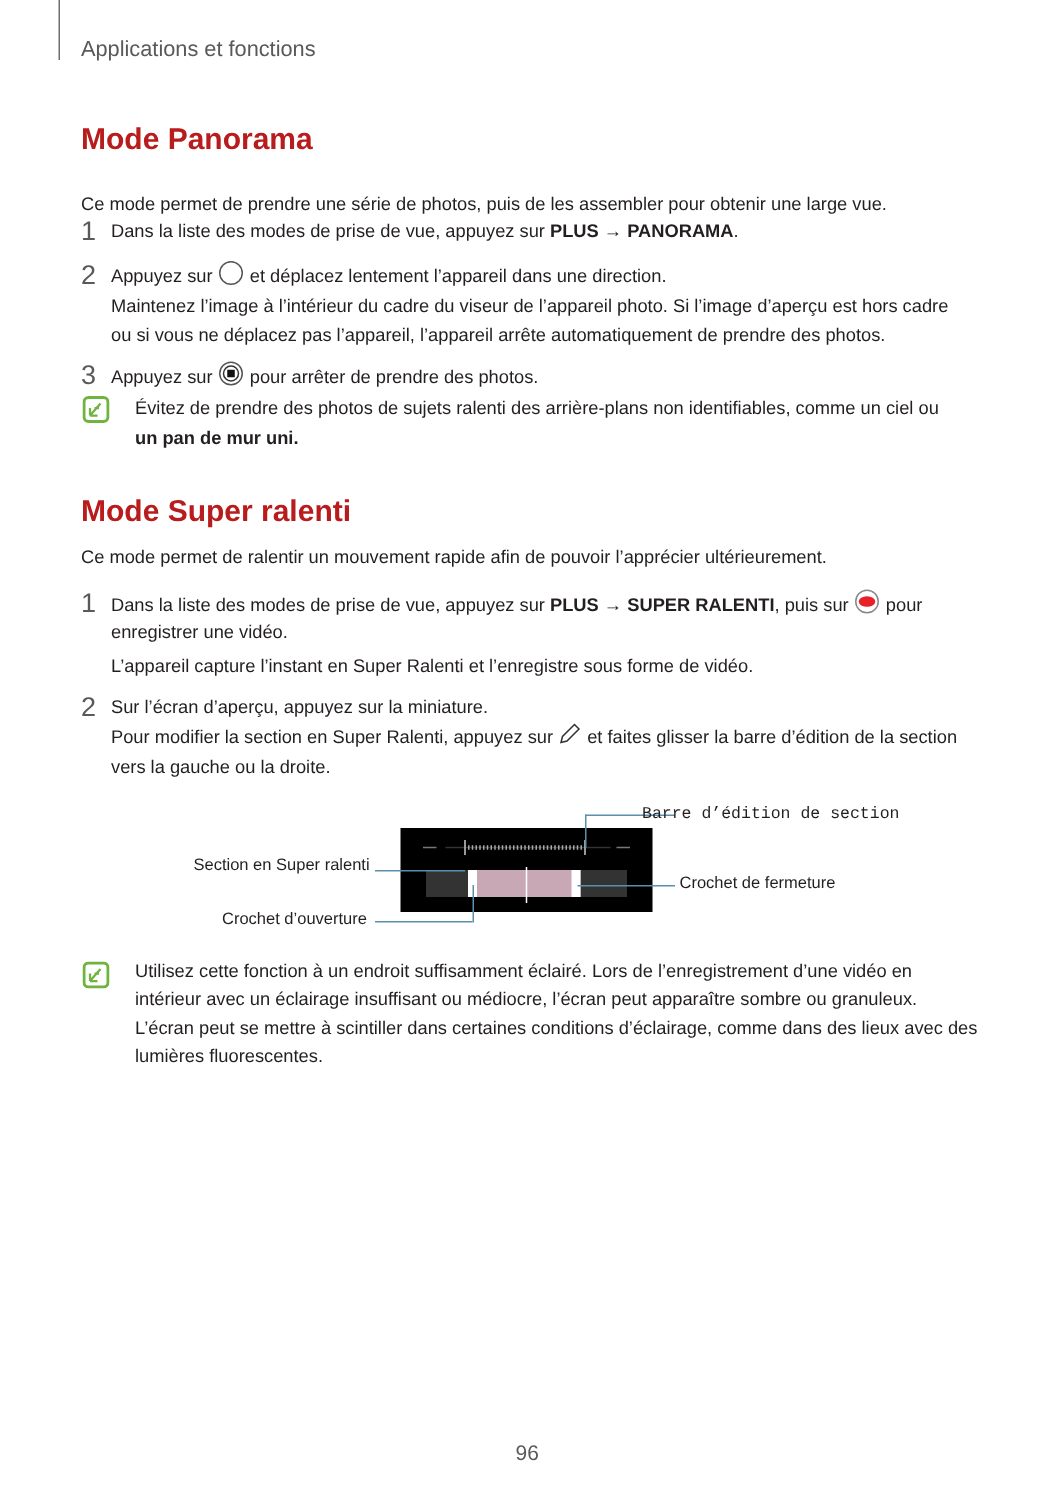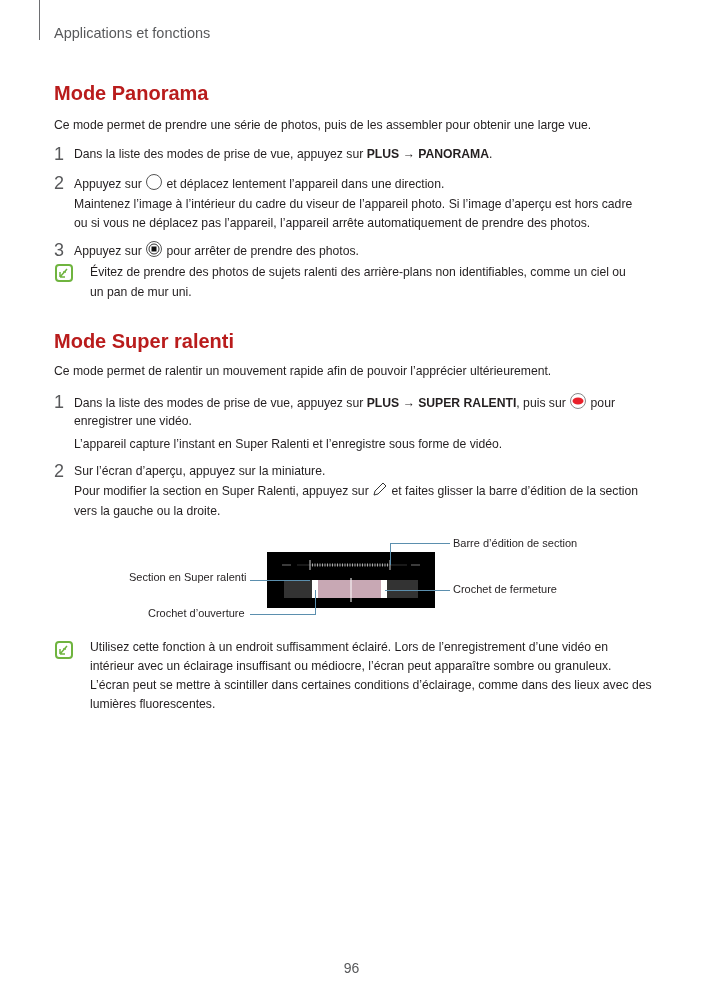--- a/index.html
+++ b/index.html
@@ -22,21 +22,21 @@
   .page-num { position: absolute; left: 0; width: 703px; top: 960px; text-align: center; font-size: 14px; color: #58595b; }
 </style>
 </head>
 <body>
 
 <div class="page">
   <div class="header-bar"></div>
   <div class="header-text">Applications et fonctions</div>
 
   <div class="h1" style="top:82px;">Mode Panorama</div>
-  <div class="p" style="top:115px;">Ce mode permet de prendre une série de photos, puis de les assembler pour obtenir une large vue.</div>
+  <div class="p" style="top:126px;">Ce mode permet de prendre une série de photos, puis de les assembler pour obtenir une large vue.</div>
 
   <div class="step-num" style="top:144px;">1</div>
   <div class="step-txt" style="top:144px;">
     <span>Dans la liste des modes de prise de vue, appuyez sur </span><b>PLUS</b><span> → </span><b>PANORAMA</b><span>.</span>
   </div>
 
   <div class="step-num" style="top:173px;">2</div>
   <div class="step-txt" style="top:173px;">
     <span>Appuyez sur </span><span class="ico"><svg width="18" height="18" viewBox="0 0 18 18">
           <circle cx="9" cy="9" r="7.5" fill="#fff" stroke="#555" stroke-width="1"></circle>
@@ -54,21 +54,21 @@
         </svg></span><span> pour arrêter de prendre des photos.</span>
   </div>
 
   <div class="note-icon" style="top:264px;">
     <svg width="18" height="18" viewBox="0 0 18 18">
         <rect x="1" y="1" width="16" height="16" rx="3" fill="#fff" stroke="#6fb43f" stroke-width="2"></rect>
         <path d="M5 13 L12 5 M5 13 L5 8 M5 13 L10 13 M8 8 L11 8" stroke="#6fb43f" stroke-width="1.5" fill="none"></path>
       </svg>
   </div>
   <div class="note-txt" style="left:90px; top:262px;">Évitez de prendre des photos de sujets ralenti des arrière-plans non identifiables, comme un ciel ou</div>
-  <div class="note-txt" style="left:90px; top:282px;">un pan de mur uni.</div>
+  <div class="note-txt" style="left:90px; top:282px;font-weight:bold;">un pan de mur uni.</div>
 
   <div class="h1" style="top:330px;">Mode Super ralenti</div>
   <div class="p" style="top:361px;">Ce mode permet de ralentir un mouvement rapide afin de pouvoir l’apprécier ultérieurement.</div>
 
   <div class="step-num" style="top:392px;">1</div>
   <div class="step-txt" style="top:392px;">
     <span>Dans la liste des modes de prise de vue, appuyez sur </span><b>PLUS</b><span> → </span><b>SUPER RALENTI</b><span>, puis sur </span><span class="ico"><svg width="18" height="18" viewBox="0 0 18 18">
           <circle cx="9" cy="9" r="7.5" fill="#fff" stroke="#888" stroke-width="1"></circle>
           <ellipse cx="9" cy="9" rx="5.5" ry="3.5" fill="#e8202a"></ellipse>
         </svg></span><span> pour</span>
@@ -104,21 +104,21 @@
     </svg>
   </div>
 
   <div class="line" style="left:390px; top:543px; width:60px; height:1px;"></div>
   <div class="line" style="left:390px; top:543px; width:1px; height:22px;"></div>
   <div class="line" style="left:250px; top:580px; width:60px; height:1px;"></div>
   <div class="line" style="left:385px; top:590px; width:65px; height:1px;"></div>
   <div class="line" style="left:250px; top:614px; width:65px; height:1px;"></div>
   <div class="line" style="left:315px; top:590px; width:1px; height:25px;"></div>
 
-  <div class="callout" style="left:453px; top:537px;">Barre d’édition de section</div>
+  <div class="callout" style="left:428px; top:537px;font-family:Liberation Mono, monospace;">Barre d’édition de section</div>
   <div class="callout" style="left:129px; top:571px;">Section en Super ralenti</div>
   <div class="callout" style="left:453px; top:583px;">Crochet de fermeture</div>
   <div class="callout" style="left:148px; top:607px;">Crochet d’ouverture</div>
 
   <div class="note-icon" style="top:641px;">
     <svg width="18" height="18" viewBox="0 0 18 18">
         <rect x="1" y="1" width="16" height="16" rx="3" fill="#fff" stroke="#6fb43f" stroke-width="2"></rect>
         <path d="M5 13 L12 5 M5 13 L5 8 M5 13 L10 13 M8 8 L11 8" stroke="#6fb43f" stroke-width="1.5" fill="none"></path>
       </svg>
   </div>

